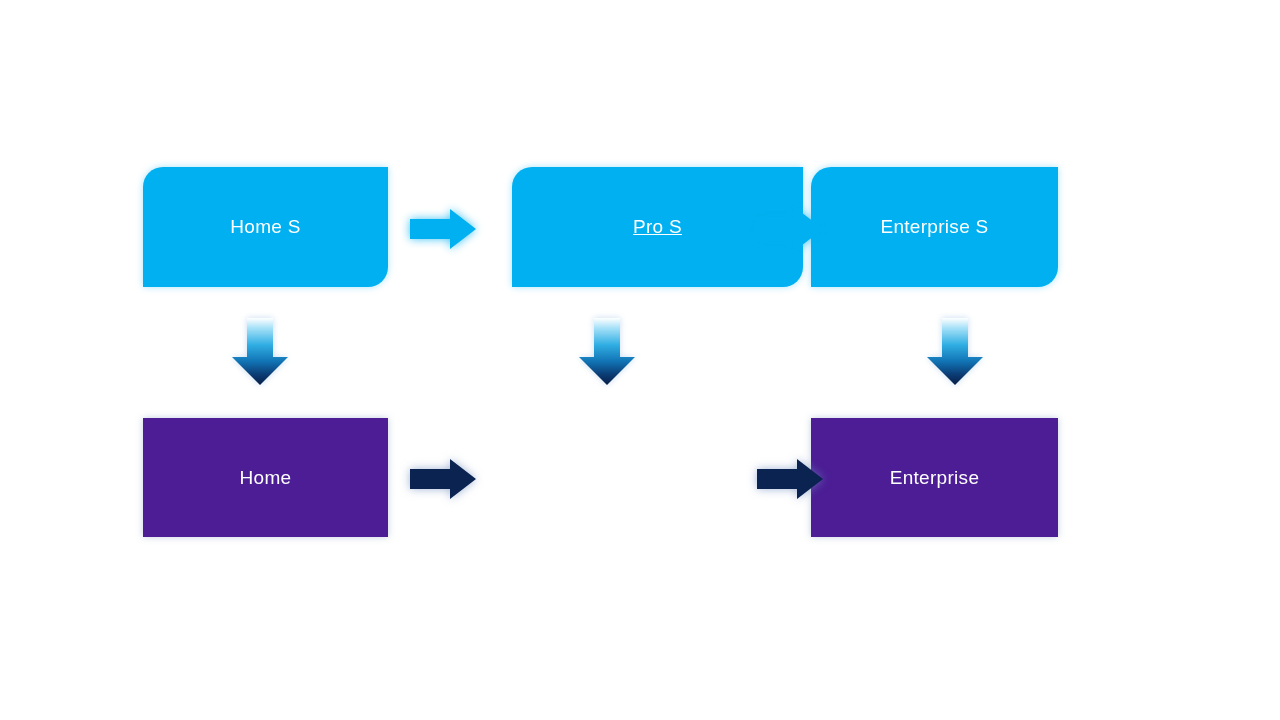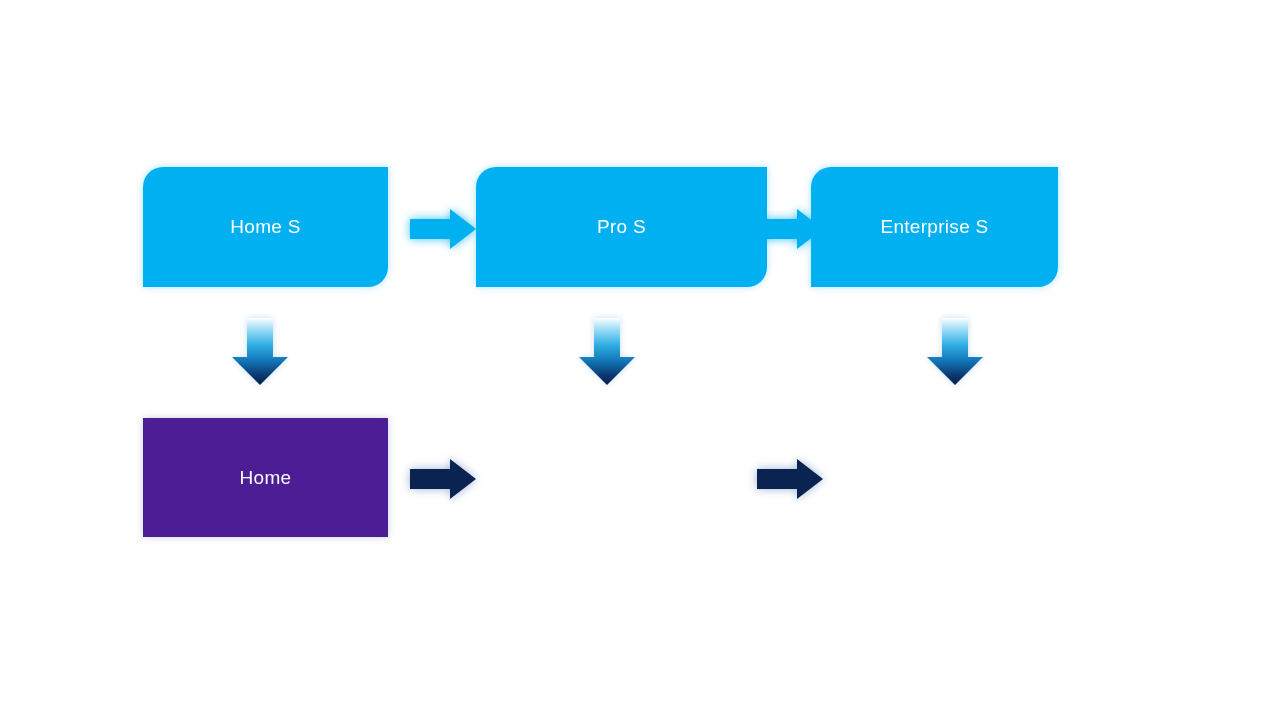--- a/index.html
+++ b/index.html
@@ -32,21 +32,21 @@
     height: 120px;
     box-shadow: 0 0 7px rgba(0, 176, 240, 0.35);
   }
   .box-bottom {
     background: #4c1d95;
     top: 418px;
     height: 119px;
     box-shadow: 0 0 7px rgba(90, 120, 170, 0.35);
   }
   .col1 { left: 143px; width: 245px; }
-  .col2 { left: 476px; width: 291px; }
+  .col2 { left: 512px; width: 291px; text-decoration: underline; }
   .col3 { left: 811px; width: 247px; }
 
   .arrow-right {
     position: absolute;
     width: 66px;
     height: 44px;
   }
   .arrow-right.light { filter: drop-shadow(0 0 5px rgba(0, 176, 240, 0.75)); }
   .arrow-right.dark  { filter: drop-shadow(0 0 5px rgba(110, 140, 190, 0.65)); }
   .arrow-right.row1 { top: 207px; }
@@ -89,20 +89,23 @@
   <div class="box box-top col2">
     <span>Pro S</span>
   </div>
   <div class="box box-top col3">
     <span>Enterprise S</span>
   </div>
 
   <div class="box box-bottom col1">
     <span>Home</span>
   </div>
+  <div class="box box-bottom col3">
+    <span>Enterprise</span>
+  </div>
 
   <svg class="arrow-right light row1 gap1" viewBox="0 0 66 44">
     <polygon points="0,12 40,12 40,2 66,22 40,42 40,32 0,32" fill="#00B0F0"></polygon>
   </svg>
   <svg class="arrow-right light row1 gap2" viewBox="0 0 66 44">
     <polygon points="0,12 40,12 40,2 66,22 40,42 40,32 0,32" fill="#00B0F0"></polygon>
   </svg>
 
   <svg class="arrow-right dark row2 gap1" viewBox="0 0 66 44">
     <polygon points="0,12 40,12 40,2 66,22 40,42 40,32 0,32" fill="#0A2351"></polygon>

